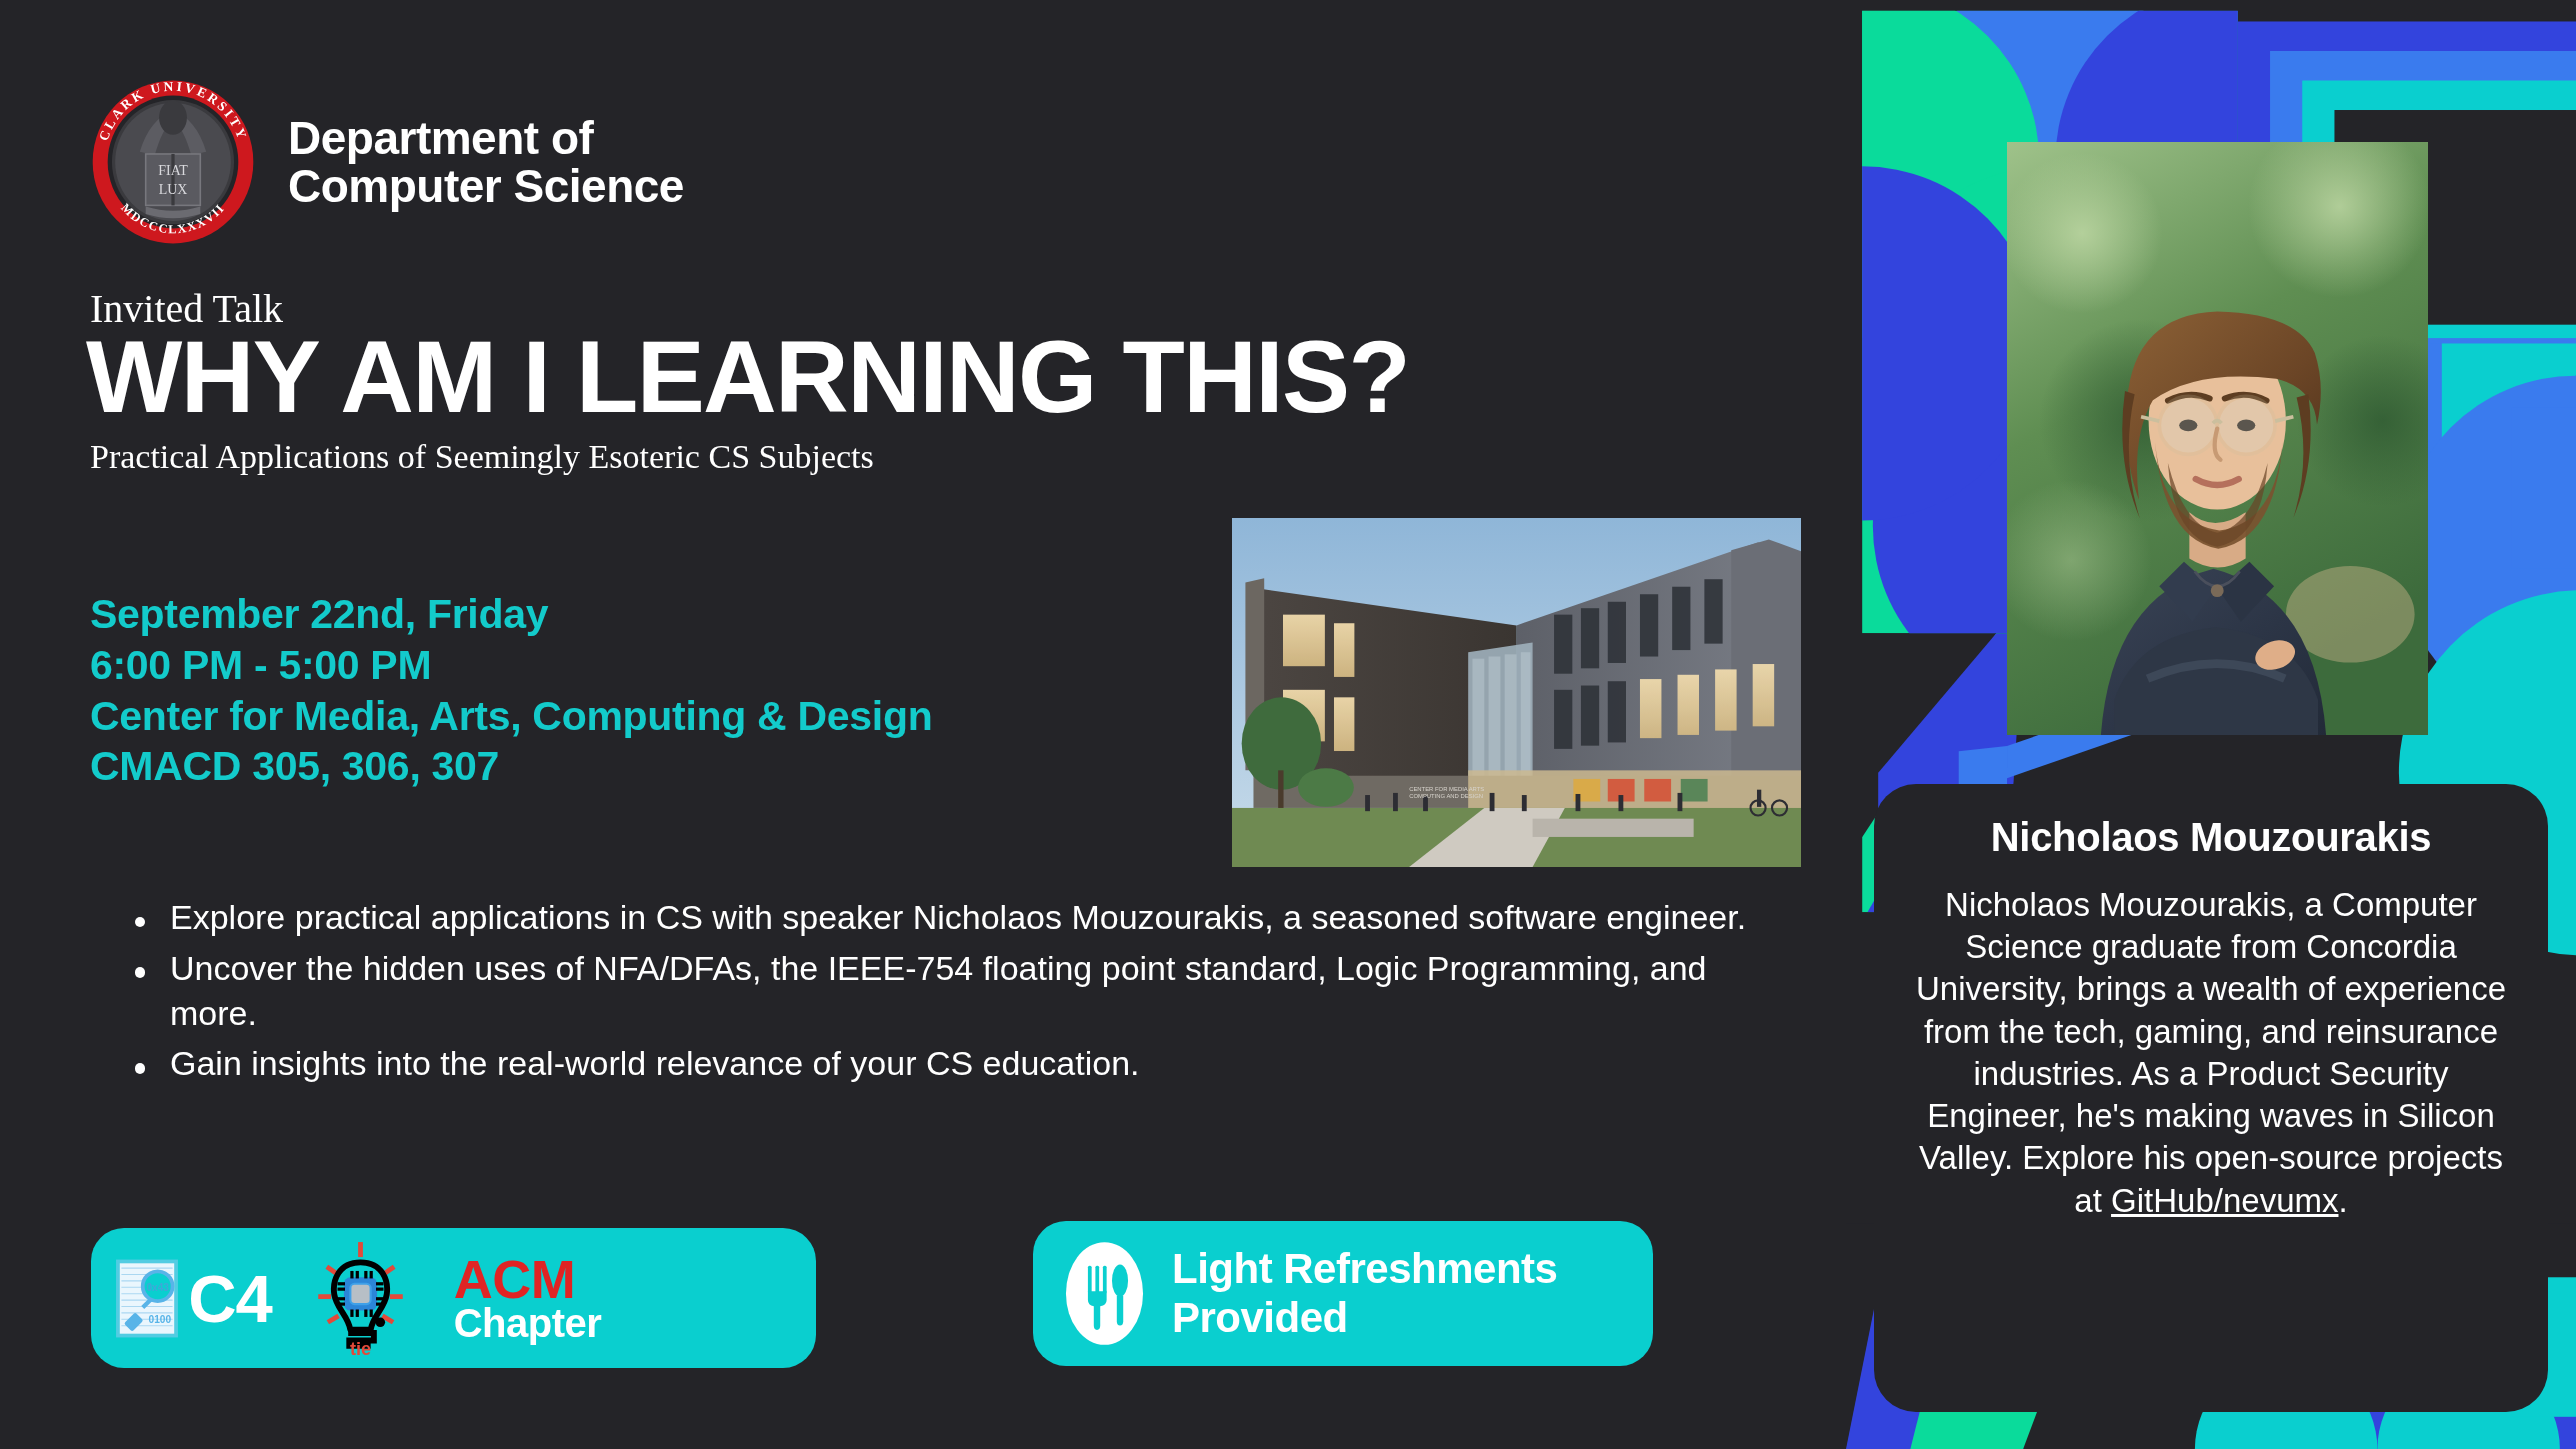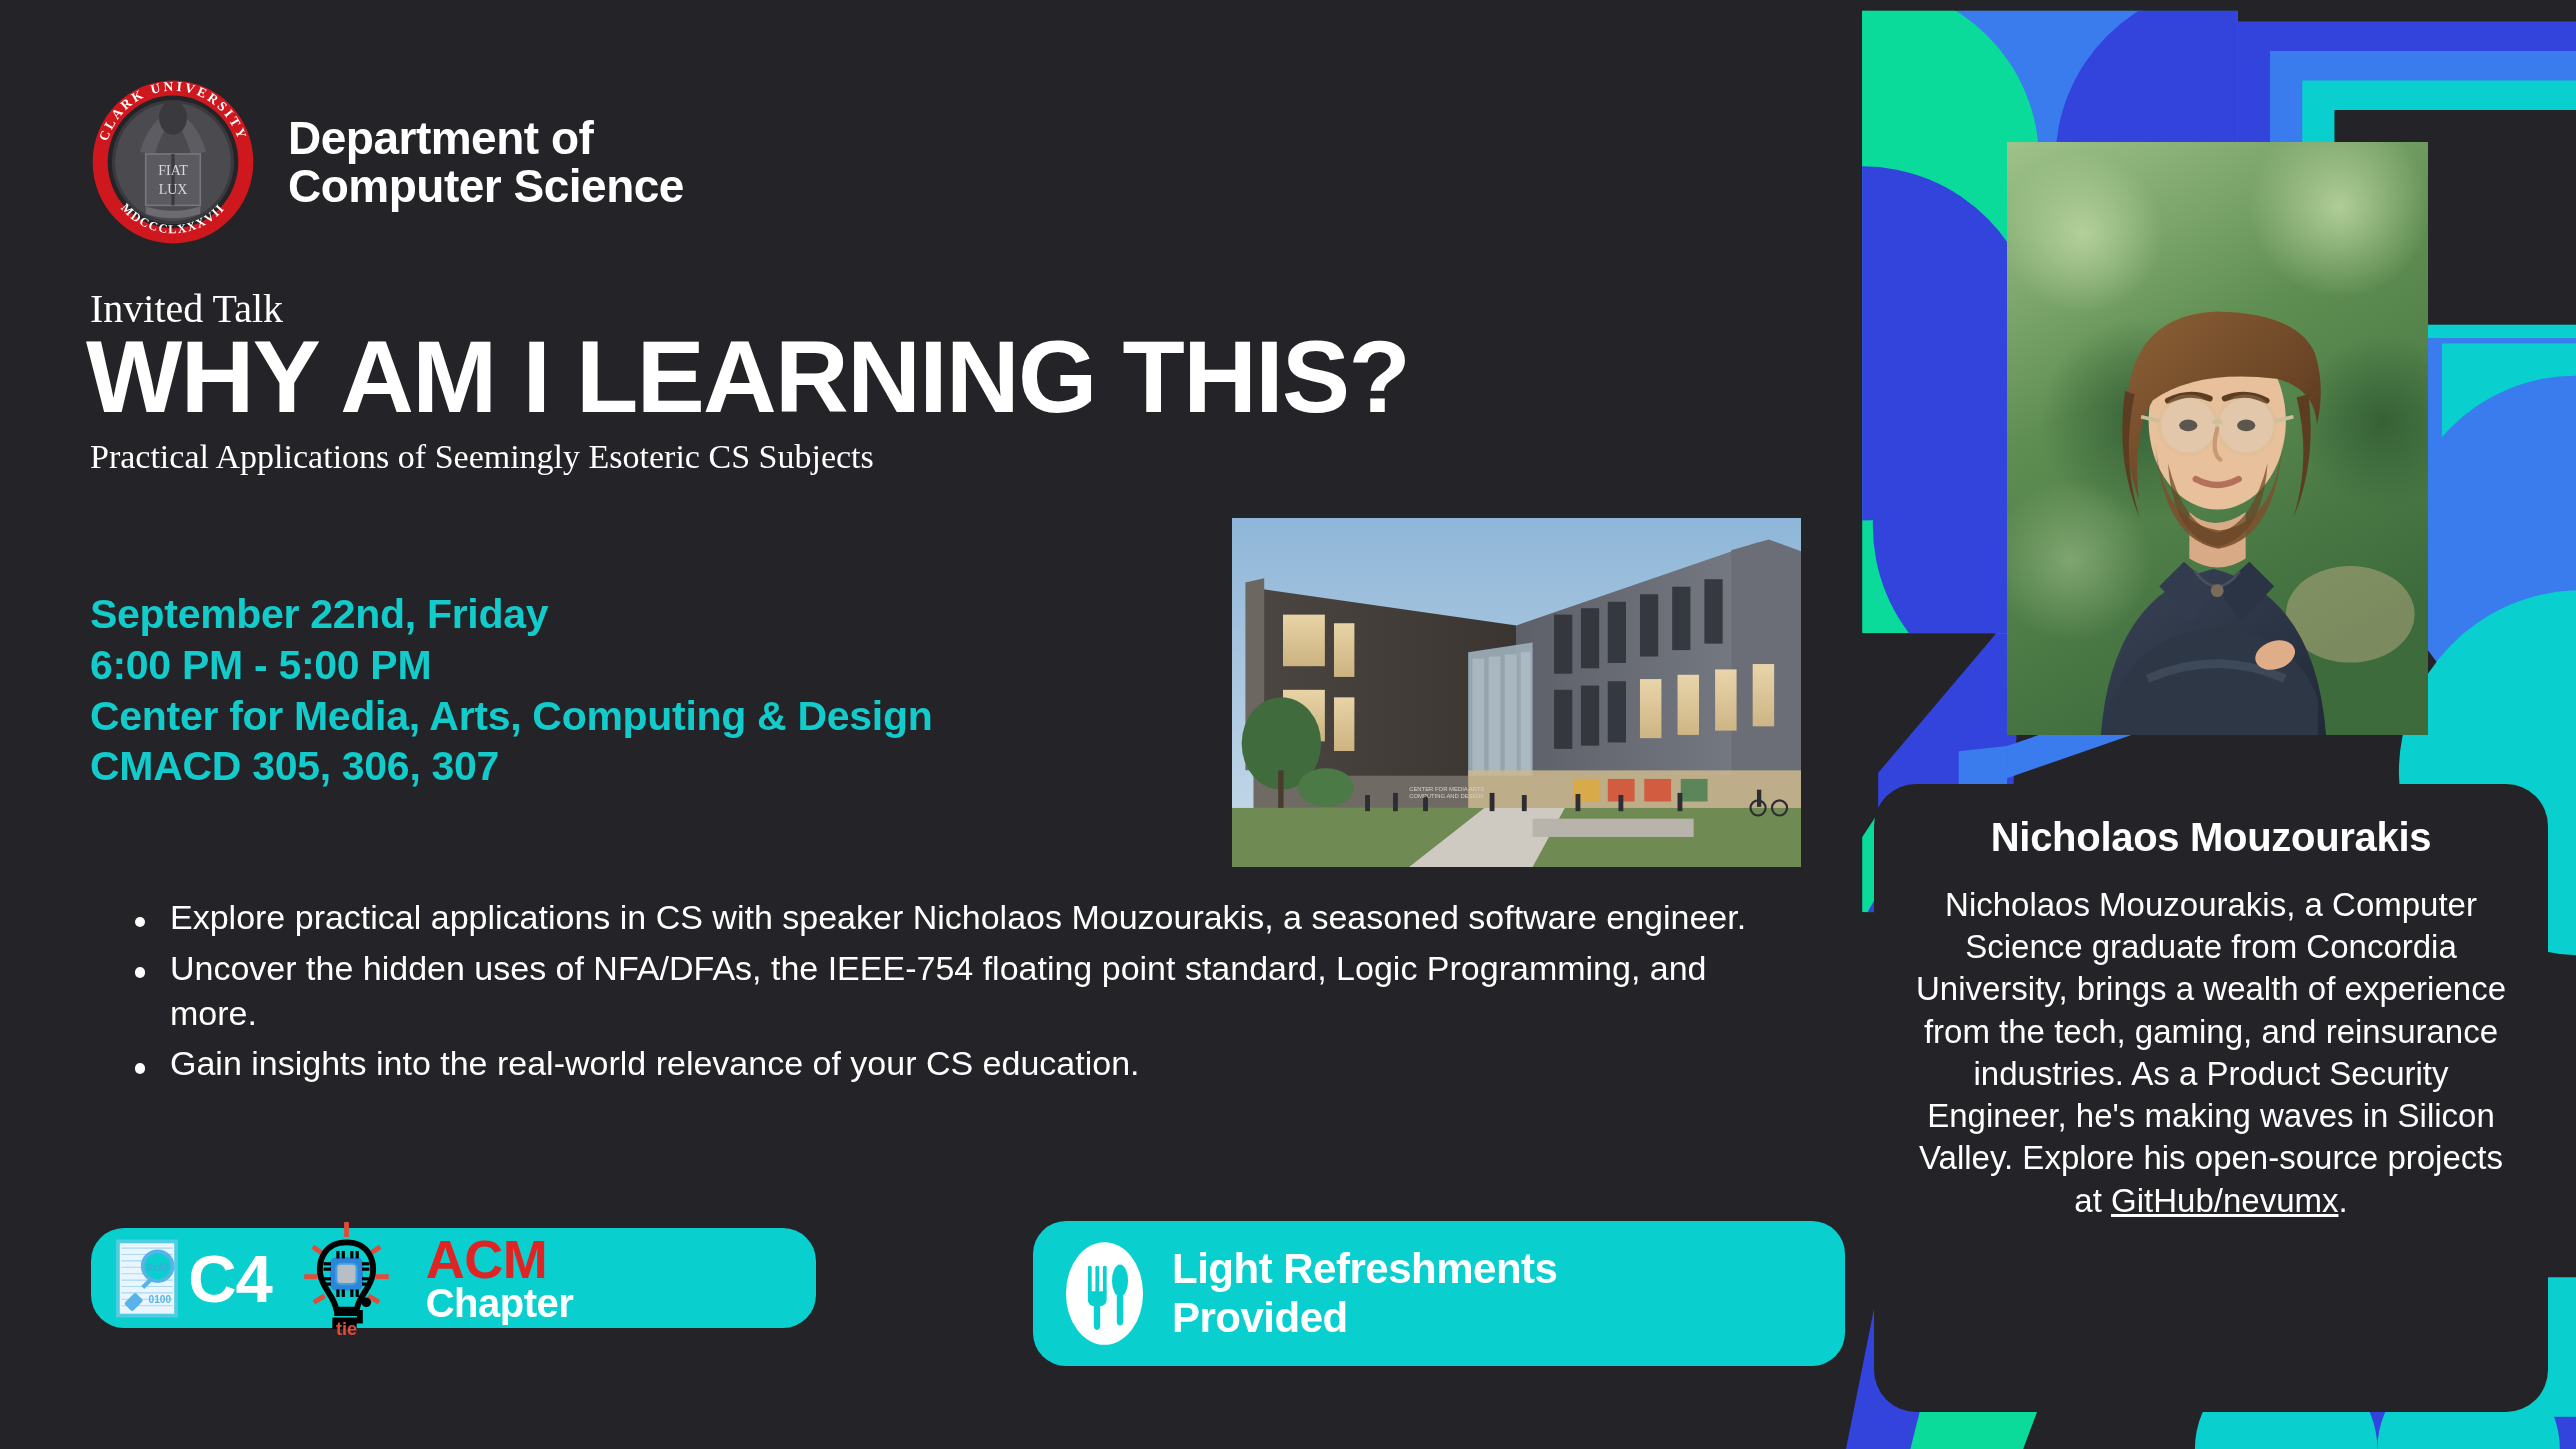--- a/index.html
+++ b/index.html
@@ -37,34 +37,34 @@
   #bullets li{
     position:relative;color:#fff;font-size:34px;line-height:1.33;
     padding-left:47px;margin-bottom:5.4px;
   }
   #bullets li::before{
     content:"";position:absolute;left:11.8px;top:21.5px;width:10.7px;height:10.7px;border-radius:50%;background:#fff;
   }
 
   
   #badge-sponsors{
-    position:absolute;left:91px;top:1228px;width:725px;height:100px;
+    position:absolute;left:91px;top:1228px;width:725px;height:140px;
     background:#0ACFCF;border-radius:33px;display:flex;align-items:center;
-    padding:0 23.6px;box-sizing:border-box;gap:16px;
+    padding:0 23.6px;box-sizing:border-box;gap:30px;
   }
   #c4logo{display:flex;align-items:center;gap:9.7px;}
   #c4icon{width:64px;height:81px;flex:none;}
   #c4text{color:#fff;font-size:67px;font-weight:700;line-height:1;letter-spacing:-1.1px;}
   #tielogo{width:91px;height:115px;flex:none;margin-left:13px;}
   #acmlogo{margin-left:18px;display:flex;flex-direction:column;line-height:.94;}
   #acm-top{color:#E02424;font-size:54px;font-weight:700;letter-spacing:-0.5px;}
   #acm-bottom{color:#fff;font-size:40px;font-weight:700;letter-spacing:-0.5px;}
 
   #badge-refresh{
-    position:absolute;left:1033px;top:1221px;width:812px;height:145px;
+    position:absolute;left:1033px;top:1221px;width:620px;height:145px;
     background:#0ACFCF;border-radius:33px;display:flex;align-items:center;
     padding:0 31px;box-sizing:border-box;gap:27px;
   }
   #cutlery{width:81px;height:107px;flex:none;}
   #refresh-text{display:flex;flex-direction:column;line-height:1.16;}
   .refresh-line{color:#fff;font-size:42px;font-weight:700;letter-spacing:-0.5px;white-space:nowrap;}
 
   
   #right{position:absolute;left:1846px;top:0;width:730px;height:1449px;overflow:hidden;background:#c2410c;}
   #geo{position:absolute;left:0;top:0;width:730px;height:1449px;}

